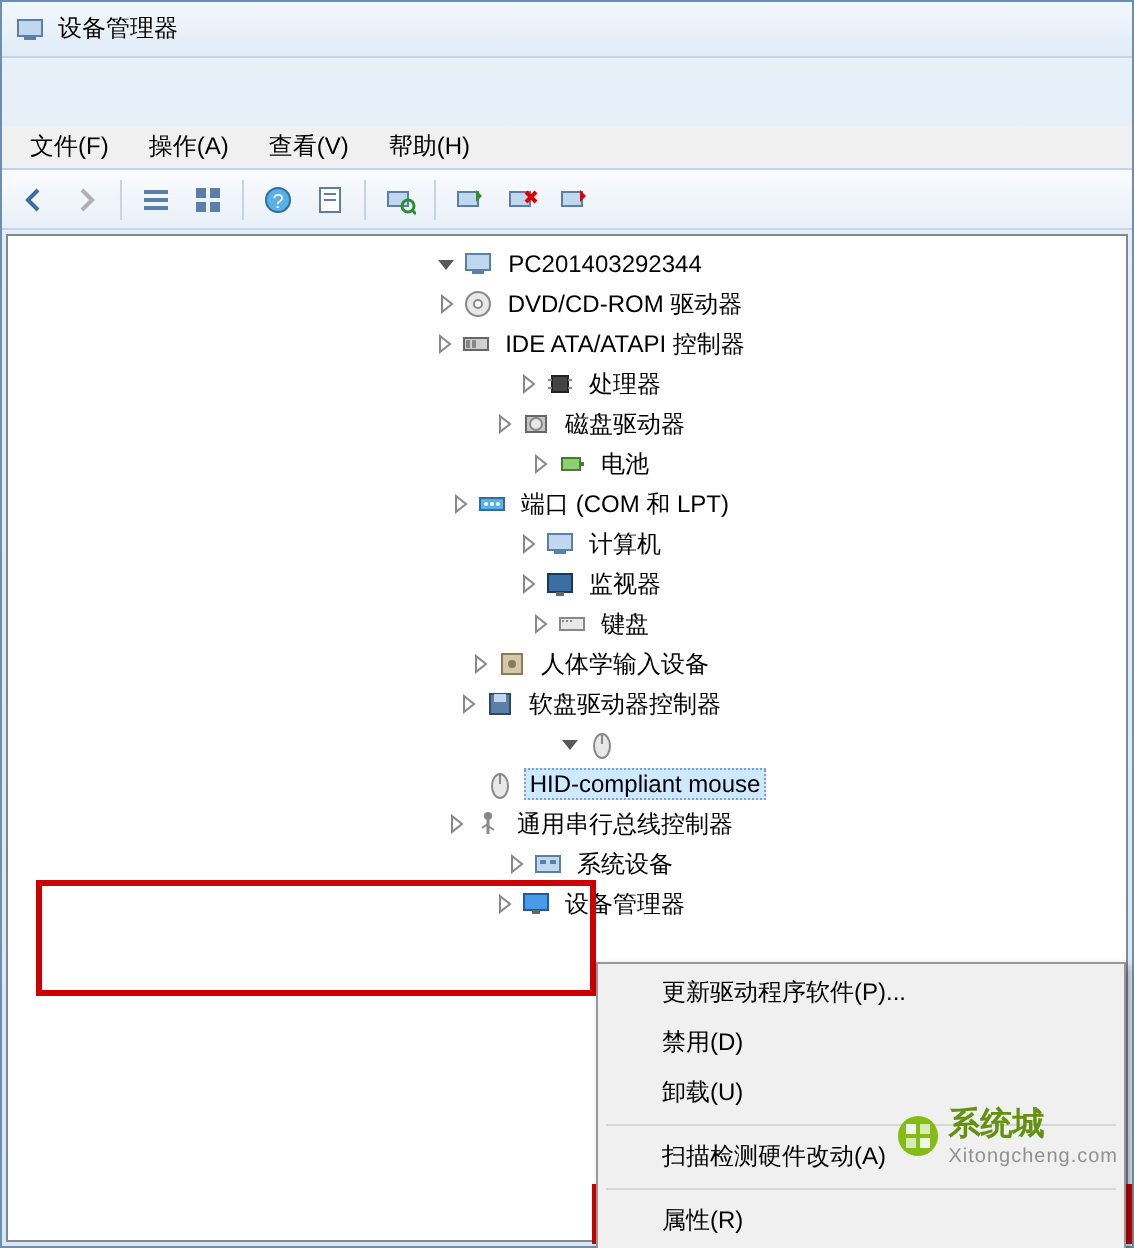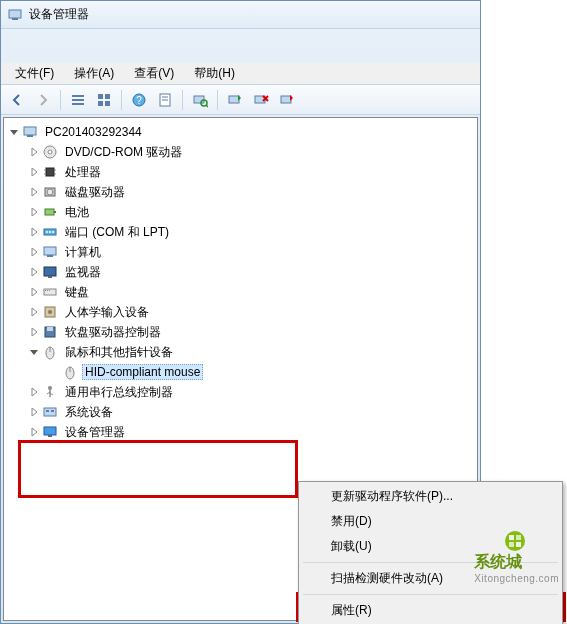--- a/index.html
+++ b/index.html
@@ -8,21 +8,21 @@
       font-size: 12px;
       background: #fff;
       width: 567px;
       height: 624px;
       overflow: hidden;
       position: relative;
     }
     .window {
       background: linear-gradient(to bottom, #e8f0f8 0%, #d8e6f2 100%);
       border: 1px solid #6b8fb3;
-      width: 481px;
+      width: 567px;
       height: 624px;
       display: flex;
       flex-direction: column;
     }
     .titlebar {
       height: 28px;
       display: flex;
       align-items: center;
       padding: 0 6px;
       background: linear-gradient(to bottom, #f2f7fc 0%, #e1ecf7 100%);
@@ -66,20 +66,21 @@
       position: relative;
     }
     .tree ul { list-style: none; padding-left: 20px; }
     .tree > ul { padding-left: 4px; }
     .node {
       display: flex;
       align-items: center;
       height: 20px;
       white-space: nowrap;
       position: relative;
+      justify-content: center;
     }
     .expander {
       width: 12px; height: 12px;
       display: inline-flex;
       align-items: center;
       justify-content: center;
       margin-right: 2px;
       cursor: default;
     }
     .expander svg { display: block; }
@@ -114,21 +115,20 @@
       position: absolute;
       right: 8px;
       bottom: 40px;
       z-index: 200;
       display: flex;
       align-items: center;
       color: #5a8a00;
       font-weight: bold;
       font-size: 16px;
       opacity: 0.92;
-      flex-direction: column;
     }
     .watermark .wm-logo {
       width: 22px; height: 22px; margin-right: 4px;
     }
     .watermark .wm-sub {
       font-size: 10px; color: #888; display:block; font-weight: normal; letter-spacing: 0.5px;
     }
   </style>
 </head>
 <body>
@@ -259,20 +259,37 @@
               </li>
               <li>
                 <div class="node">
                   <span class="expander">
                     <svg width="10" height="10">
                       <path d="M3 1 L8 5 L3 9 Z" fill="none" stroke="#888"></path>
                     </svg>
                   </span>
                   <span class="node-icon">
                     <svg width="16" height="16">
+                      <rect x="2" y="5" width="12" height="6" fill="#d0d0d0" stroke="#666"></rect>
+                      <rect x="3" y="6" width="2" height="4" fill="#888"></rect>
+                      <rect x="6" y="6" width="2" height="4" fill="#888"></rect>
+                    </svg>
+                  </span>
+                  <span class="node-label">IDE ATA/ATAPI 控制器</span>
+                </div>
+              </li>
+              <li>
+                <div class="node">
+                  <span class="expander">
+                    <svg width="10" height="10">
+                      <path d="M3 1 L8 5 L3 9 Z" fill="none" stroke="#888"></path>
+                    </svg>
+                  </span>
+                  <span class="node-icon">
+                    <svg width="16" height="16">
                       <rect x="4" y="4" width="8" height="8" fill="#444" stroke="#222"></rect>
                       <line x1="2" y1="6" x2="4" y2="6" stroke="#888"></line>
                       <line x1="2" y1="10" x2="4" y2="10" stroke="#888"></line>
                       <line x1="12" y1="6" x2="14" y2="6" stroke="#888"></line>
                       <line x1="12" y1="10" x2="14" y2="10" stroke="#888"></line>
                     </svg>
                   </span>
                   <span class="node-label">处理器</span>
                 </div>
               </li>
@@ -414,21 +431,20 @@
                     <svg width="10" height="10">
                       <path d="M1 3 L9 3 L5 8 Z" fill="#595959"></path>
                     </svg>
                   </span>
                   <span class="node-icon">
                     <svg width="16" height="16">
                       <ellipse cx="8" cy="9" rx="4" ry="6" fill="#e8e8e8" stroke="#888"></ellipse>
                       <line x1="8" y1="3" x2="8" y2="8" stroke="#888"></line>
                     </svg>
                   </span>
-                  <span class="node-label">鼠标和其他指针设备</span>
                 </div>
                 <ul>
                   <li>
                     <div class="node">
                       <span class="expander"></span>
                       <span class="node-icon">
                         <svg width="16" height="16">
                           <ellipse cx="8" cy="9" rx="4" ry="6" fill="#e8e8e8" stroke="#888"></ellipse>
                           <line x1="8" y1="3" x2="8" y2="8" stroke="#888"></line>
                         </svg>

